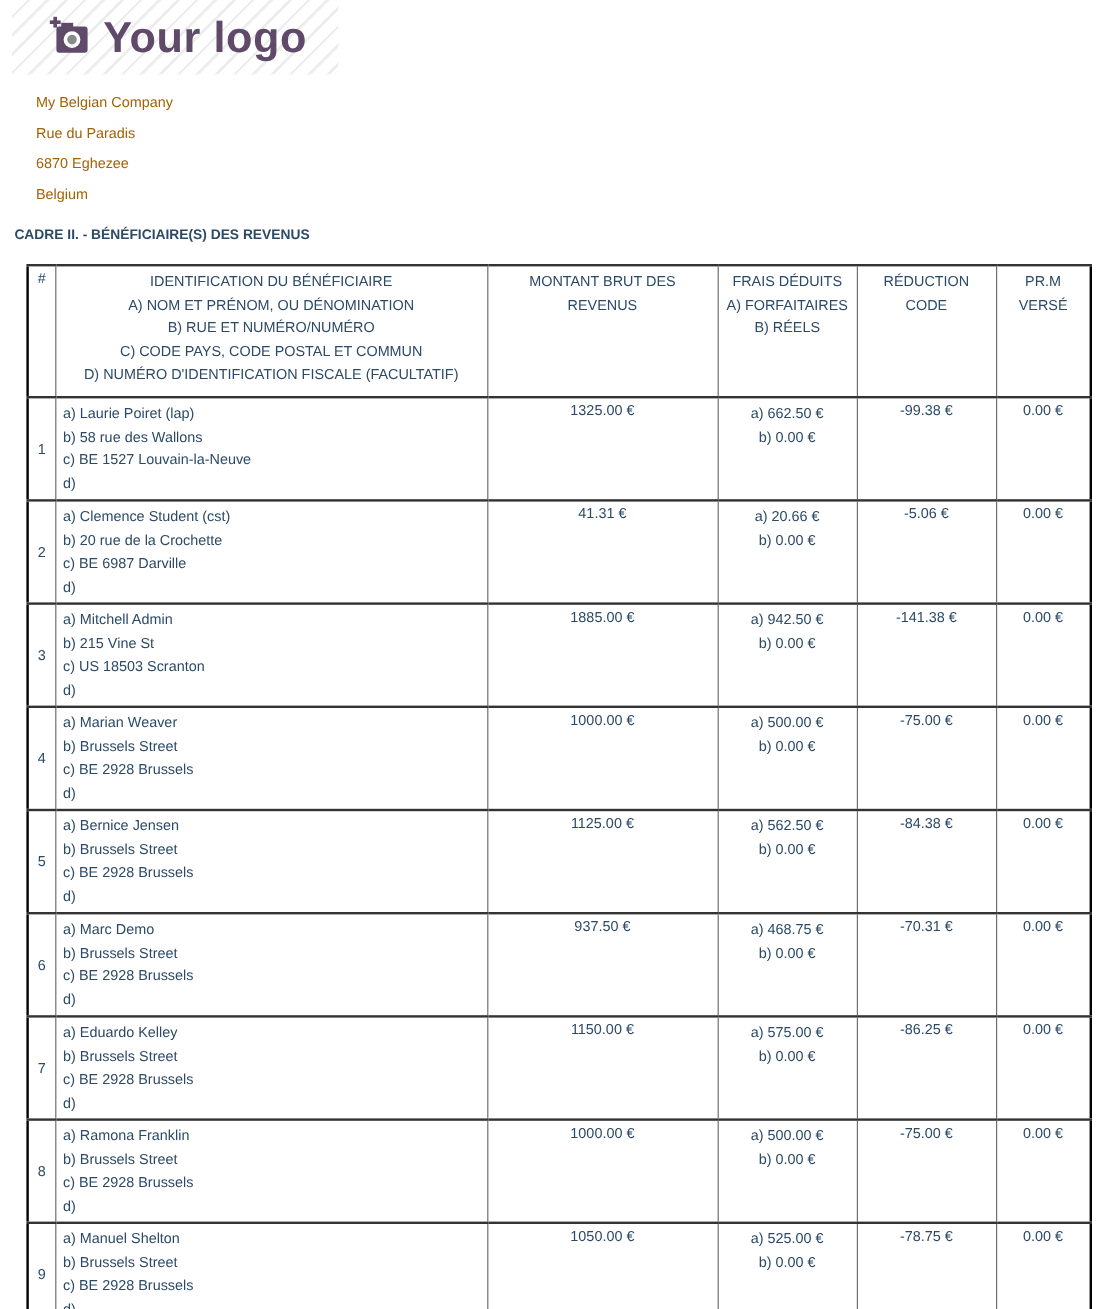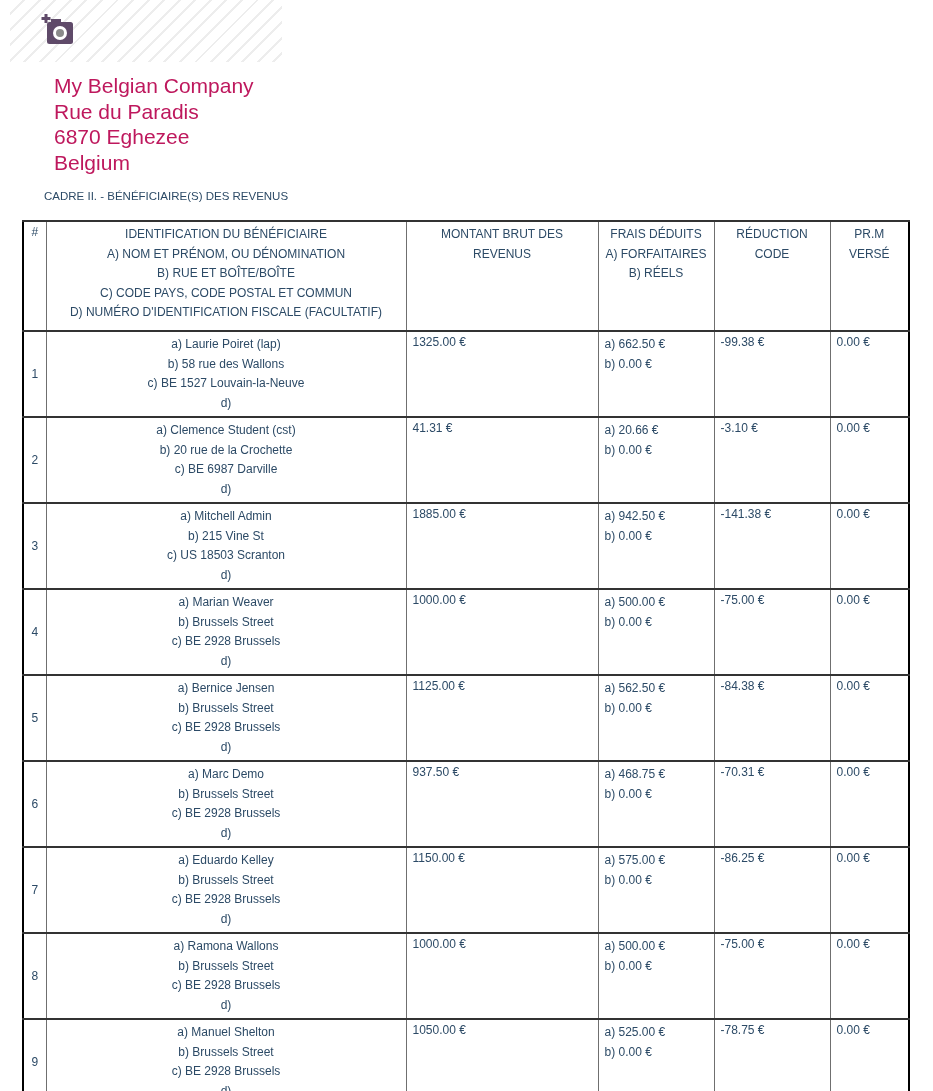--- a/index.html
+++ b/index.html
@@ -30,32 +30,31 @@
     font-weight: bold;
     color: #5f4a69;
     letter-spacing: 0.5px;
     white-space: nowrap;
   }
 
   
   .company-block {
     position: absolute;
     left: 30px; top: 73px;
-    font-size: 21px;
+    font-size: 12px;
     line-height: 25.5px;
-    color: #be185d;
-    margin-left: 24px;
+    color: #a16207;
   }
 
   
   .section-title {
     position: absolute;
-    left: 44px; top: 190px;
+    left: 12px; top: 190px;
     font-size: 11.5px;
-    font-weight: normal;
+    font-weight: bold;
     color: #2c4a66;
   }
 
   
   table.beneficiaries {
     position: absolute;
     left: 22px; top: 220px;
     width: 886px;
     border-collapse: collapse;
     table-layout: fixed;
@@ -80,22 +79,22 @@
   }
   thead tr { height: 110px; }
   tbody tr { height: 84px; }
 
   th { font-weight: normal; text-align: left; }
   .hdr-title-center { text-align: center; display: block; }
   .hdr-line { display: block; text-align: center; line-height: 19.5px; }
   th .hdr-title-center { line-height: 19.5px; }
 
   td.cell-num { vertical-align: middle; text-align: center; padding: 3px 2px; }
-  td.cell-ident div { line-height: 19.5px; text-align: center; }
-  td.cell-right { text-align: left; }
+  td.cell-ident div { line-height: 19.5px; }
+  td.cell-right { text-align: center; }
   td.cell-right div { line-height: 19.5px; }
 </style>
 </head>
 <body>
 
 <div class="logo-hatch">
   <div class="logo-row">
     <span style="display:inline-block; line-height:0;">
       <svg width="36" height="36" viewBox="0 0 36 36" aria-hidden="true">
 
@@ -103,20 +102,21 @@
         <rect x="1.5" y="4" width="9" height="3" fill="#5f4a69"></rect>
 
         <rect x="11" y="6" width="10" height="6" fill="#5f4a69"></rect>
 
         <rect x="7" y="9" width="26" height="22" rx="2.5" fill="#5f4a69"></rect>
 
         <circle cx="20" cy="20" r="7" fill="#ffffff"></circle>
         <circle cx="20" cy="20" r="4" fill="#8a8a8a"></circle>
       </svg>
     </span>
+    <span class="logo-text">Your logo</span>
   </div>
 </div>
 
 <div class="company-block">
   <div>My Belgian Company</div>
   <div>Rue du Paradis</div>
   <div>6870 Eghezee</div>
   <div>Belgium</div>
 </div>
 
@@ -132,21 +132,21 @@
       <col class="c-prm">
   </colgroup>
   <thead>
     <tr>
       <th style="text-align:center; padding:3px 2px;">
         <span>#</span>
       </th>
       <th>
         <span class="hdr-title-center">IDENTIFICATION DU BÉNÉFICIAIRE</span>
         <span class="hdr-line">A) NOM ET PRÉNOM, OU DÉNOMINATION</span>
-        <span class="hdr-line">B) RUE ET BOÎTE/BOÎTE</span>
+        <span class="hdr-line">B) RUE ET NUMÉRO/NUMÉRO</span>
         <span class="hdr-line">C) CODE PAYS, CODE POSTAL ET COMMUN</span>
         <span class="hdr-line">D) NUMÉRO D'IDENTIFICATION FISCALE (FACULTATIF)</span>
       </th>
       <th>
         <span class="hdr-title-center">MONTANT BRUT DES REVENUS</span>
       </th>
       <th>
         <span class="hdr-title-center">FRAIS DÉDUITS</span>
         <span class="hdr-line">A) FORFAITAIRES</span>
         <span class="hdr-line">B) RÉELS</span>
@@ -183,21 +183,21 @@
       <div>a) Clemence Student (cst)</div>
       <div>b) 20 rue de la Crochette</div>
       <div>c) BE 6987 Darville</div>
       <div>d)</div>
     </td>
     <td class="cell-right">41.31 €</td>
     <td class="cell-right">
       <div>a) 20.66 €</div>
       <div>b) 0.00 €</div>
     </td>
-    <td class="cell-right">-3.10 €</td>
+    <td class="cell-right">-5.06 €</td>
     <td class="cell-right">0.00 €</td>
   </tr>
 
   <tr>
     <td class="cell-num">3</td>
     <td class="cell-ident">
       <div>a) Mitchell Admin</div>
       <div>b) 215 Vine St</div>
       <div>c) US 18503 Scranton</div>
       <div>d)</div>
@@ -275,21 +275,21 @@
       <div>a) 575.00 €</div>
       <div>b) 0.00 €</div>
     </td>
     <td class="cell-right">-86.25 €</td>
     <td class="cell-right">0.00 €</td>
   </tr>
 
   <tr>
     <td class="cell-num">8</td>
     <td class="cell-ident">
-      <div>a) Ramona Wallons</div>
+      <div>a) Ramona Franklin</div>
       <div>b) Brussels Street</div>
       <div>c) BE 2928 Brussels</div>
       <div>d)</div>
     </td>
     <td class="cell-right">1000.00 €</td>
     <td class="cell-right">
       <div>a) 500.00 €</div>
       <div>b) 0.00 €</div>
     </td>
     <td class="cell-right">-75.00 €</td>

